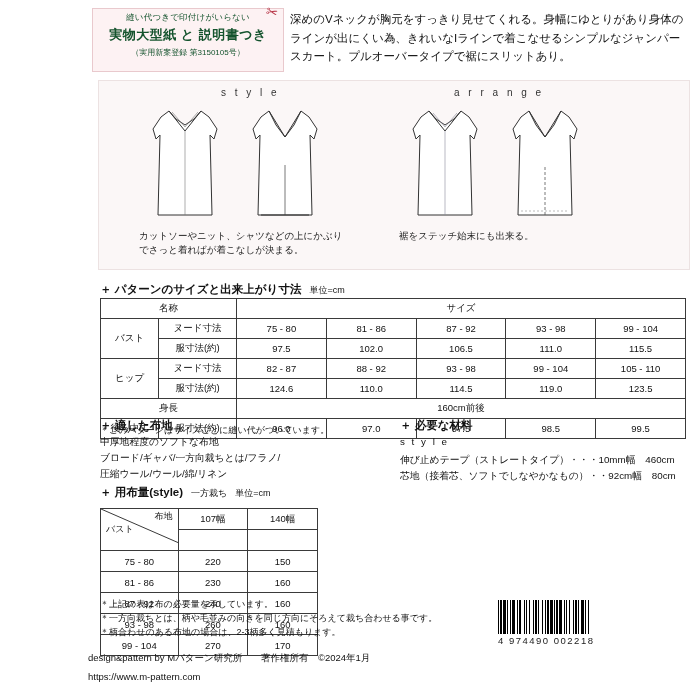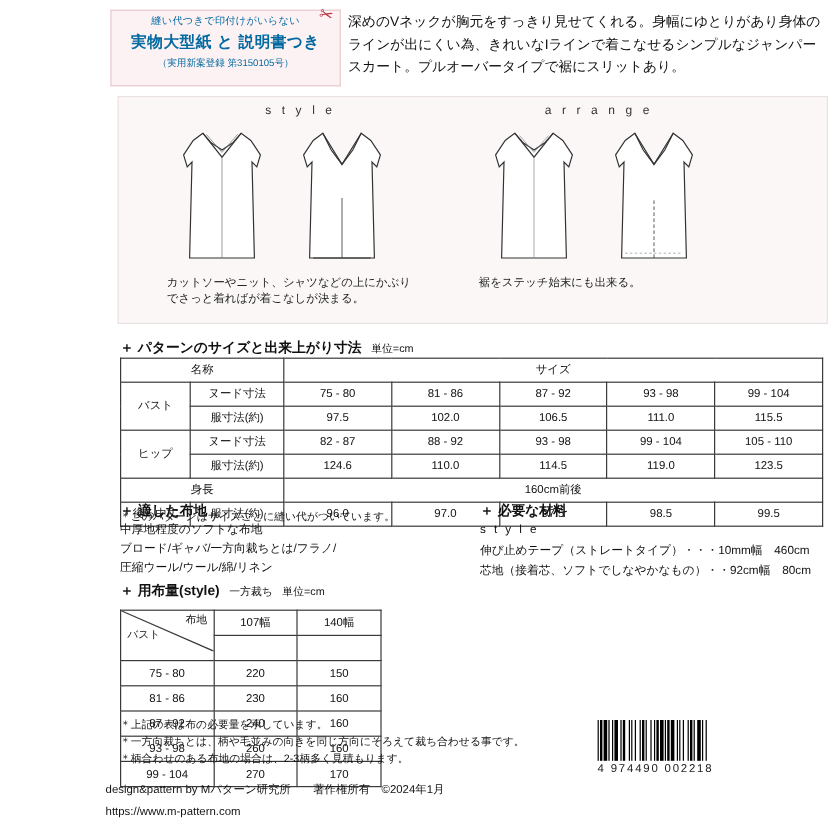--- a/index.html
+++ b/index.html
@@ -10,21 +10,21 @@
     color:#1a1a1a;
     position:relative;
     overflow:hidden;
   }
   .page{position:absolute;left:0;top:0;width:700px;height:700px;}
 
   
   .banner{
     position:absolute;left:92px;top:8px;width:190px;height:62px;
     background:#fdf2f3;border:1px solid #e9c9cd;
-    text-align:center;color:#0369a1;
+    text-align:center;color:#14532d;
   }
   .banner .l1{font-size:8.5px;margin-top:3px;letter-spacing:.2px;}
   .banner .l2{font-size:13px;font-weight:bold;margin-top:2px;letter-spacing:.5px;}
   .banner .l3{font-size:8px;margin-top:3px;}
   .scissors{position:absolute;left:266px;top:4px;font-size:14px;color:#b9394a;transform:rotate(15deg);}
 
   .intro{
     position:absolute;left:290px;top:10px;width:395px;
     font-size:11.5px;line-height:1.62;color:#111;
   }

